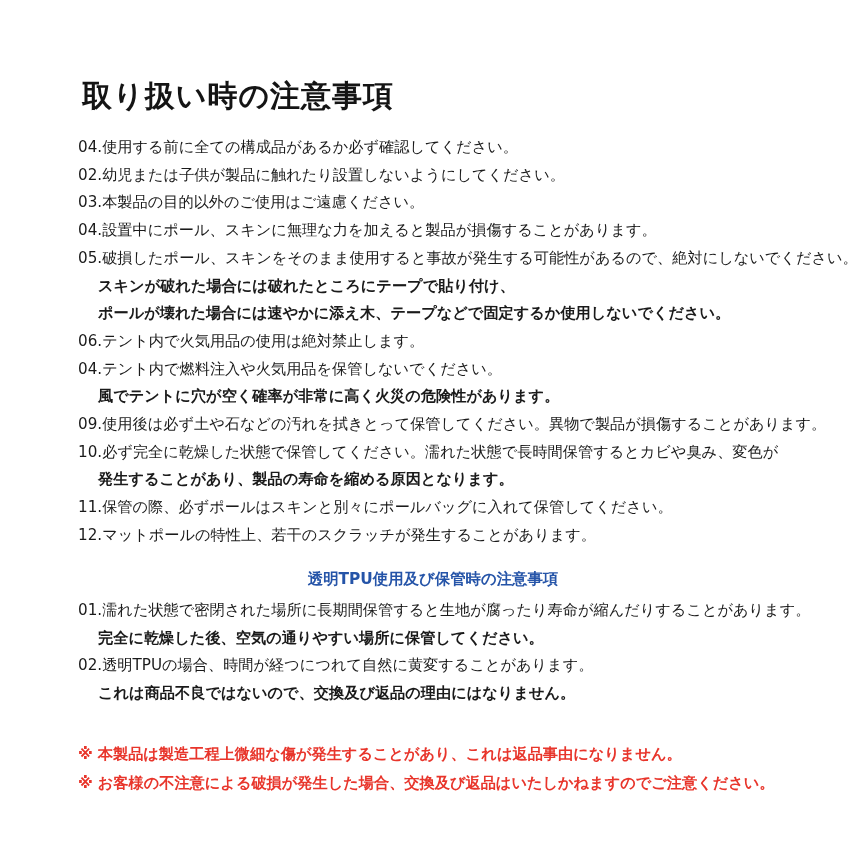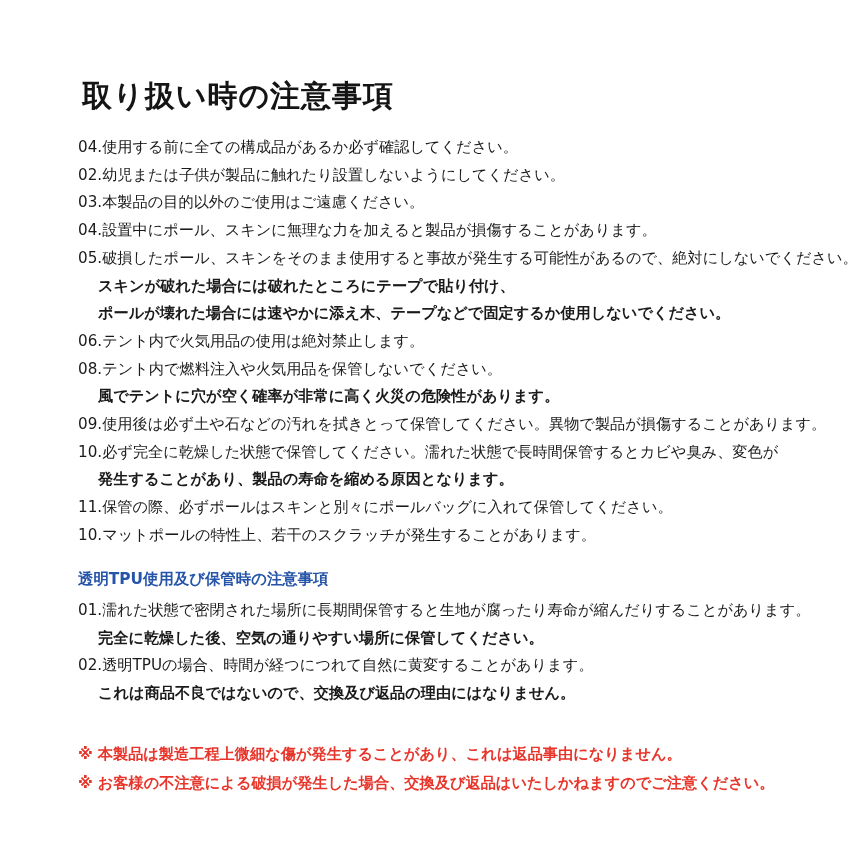--- a/index.html
+++ b/index.html
@@ -49,20 +49,21 @@
     padding-left: 20px;
     white-space: nowrap;
     font-weight: bold;
   }
   .section-heading {
     font-size: 15.4px;
     font-weight: bold;
     color: #2554a8;
     margin: 26px 0 13px 0;
     white-space: nowrap;
+    text-align: center;
   }
   .notice-block {
     margin-top: 46px;
   }
   .notice {
     font-size: 15.2px;
     font-weight: bold;
     color: #e8352b;
     line-height: 1.0;
     margin-bottom: 13px;
@@ -84,31 +85,31 @@
     <div class="item">04.使用する前に全ての構成品があるか必ず確認してください。</div>
     <div class="item">02.幼児または子供が製品に触れたり設置しないようにしてください。</div>
     <div class="item">03.本製品の目的以外のご使用はご遠慮ください。</div>
     <div class="item">04.設置中にポール、スキンに無理な力を加えると製品が損傷することがあります。</div>
     <div class="item">05.破損したポール、スキンをそのまま使用すると事故が発生する可能性があるので、絶対にしないでください。</div>
 
     <div class="sub">スキンが破れた場合には破れたところにテープで貼り付け、</div>
     <div class="sub">ポールが壊れた場合には速やかに添え木、テープなどで固定するか使用しないでください。</div>
 
     <div class="item">06.テント内で火気用品の使用は絶対禁止します。</div>
-    <div class="item">08.テント内で燃料注入や火気用品を保管しないでください。</div>
+    <div class="item">04.テント内で燃料注入や火気用品を保管しないでください。</div>
 
     <div class="sub">風でテントに穴が空く確率が非常に高く火災の危険性があります。</div>
 
     <div class="item">09.使用後は必ず土や石などの汚れを拭きとって保管してください。異物で製品が損傷することがあります。</div>
     <div class="item">10.必ず完全に乾燥した状態で保管してください。濡れた状態で長時間保管するとカビや臭み、変色が</div>
 
     <div class="sub">発生することがあり、製品の寿命を縮める原因となります。</div>
 
     <div class="item">11.保管の際、必ずポールはスキンと別々にポールバッグに入れて保管してください。</div>
-    <div class="item">10.マットポールの特性上、若干のスクラッチが発生することがあります。</div>
+    <div class="item">12.マットポールの特性上、若干のスクラッチが発生することがあります。</div>
   </div>
 
   <div class="section-heading">透明TPU使用及び保管時の注意事項</div>
 
   <div class="list">
     <div class="item">01.濡れた状態で密閉された場所に長期間保管すると生地が腐ったり寿命が縮んだりすることがあります。</div>
     <div class="sub">完全に乾燥した後、空気の通りやすい場所に保管してください。</div>
     <div class="item">02.透明TPUの場合、時間が経つにつれて自然に黄変することがあります。</div>
     <div class="sub">これは商品不良ではないので、交換及び返品の理由にはなりません。</div>
   </div>

